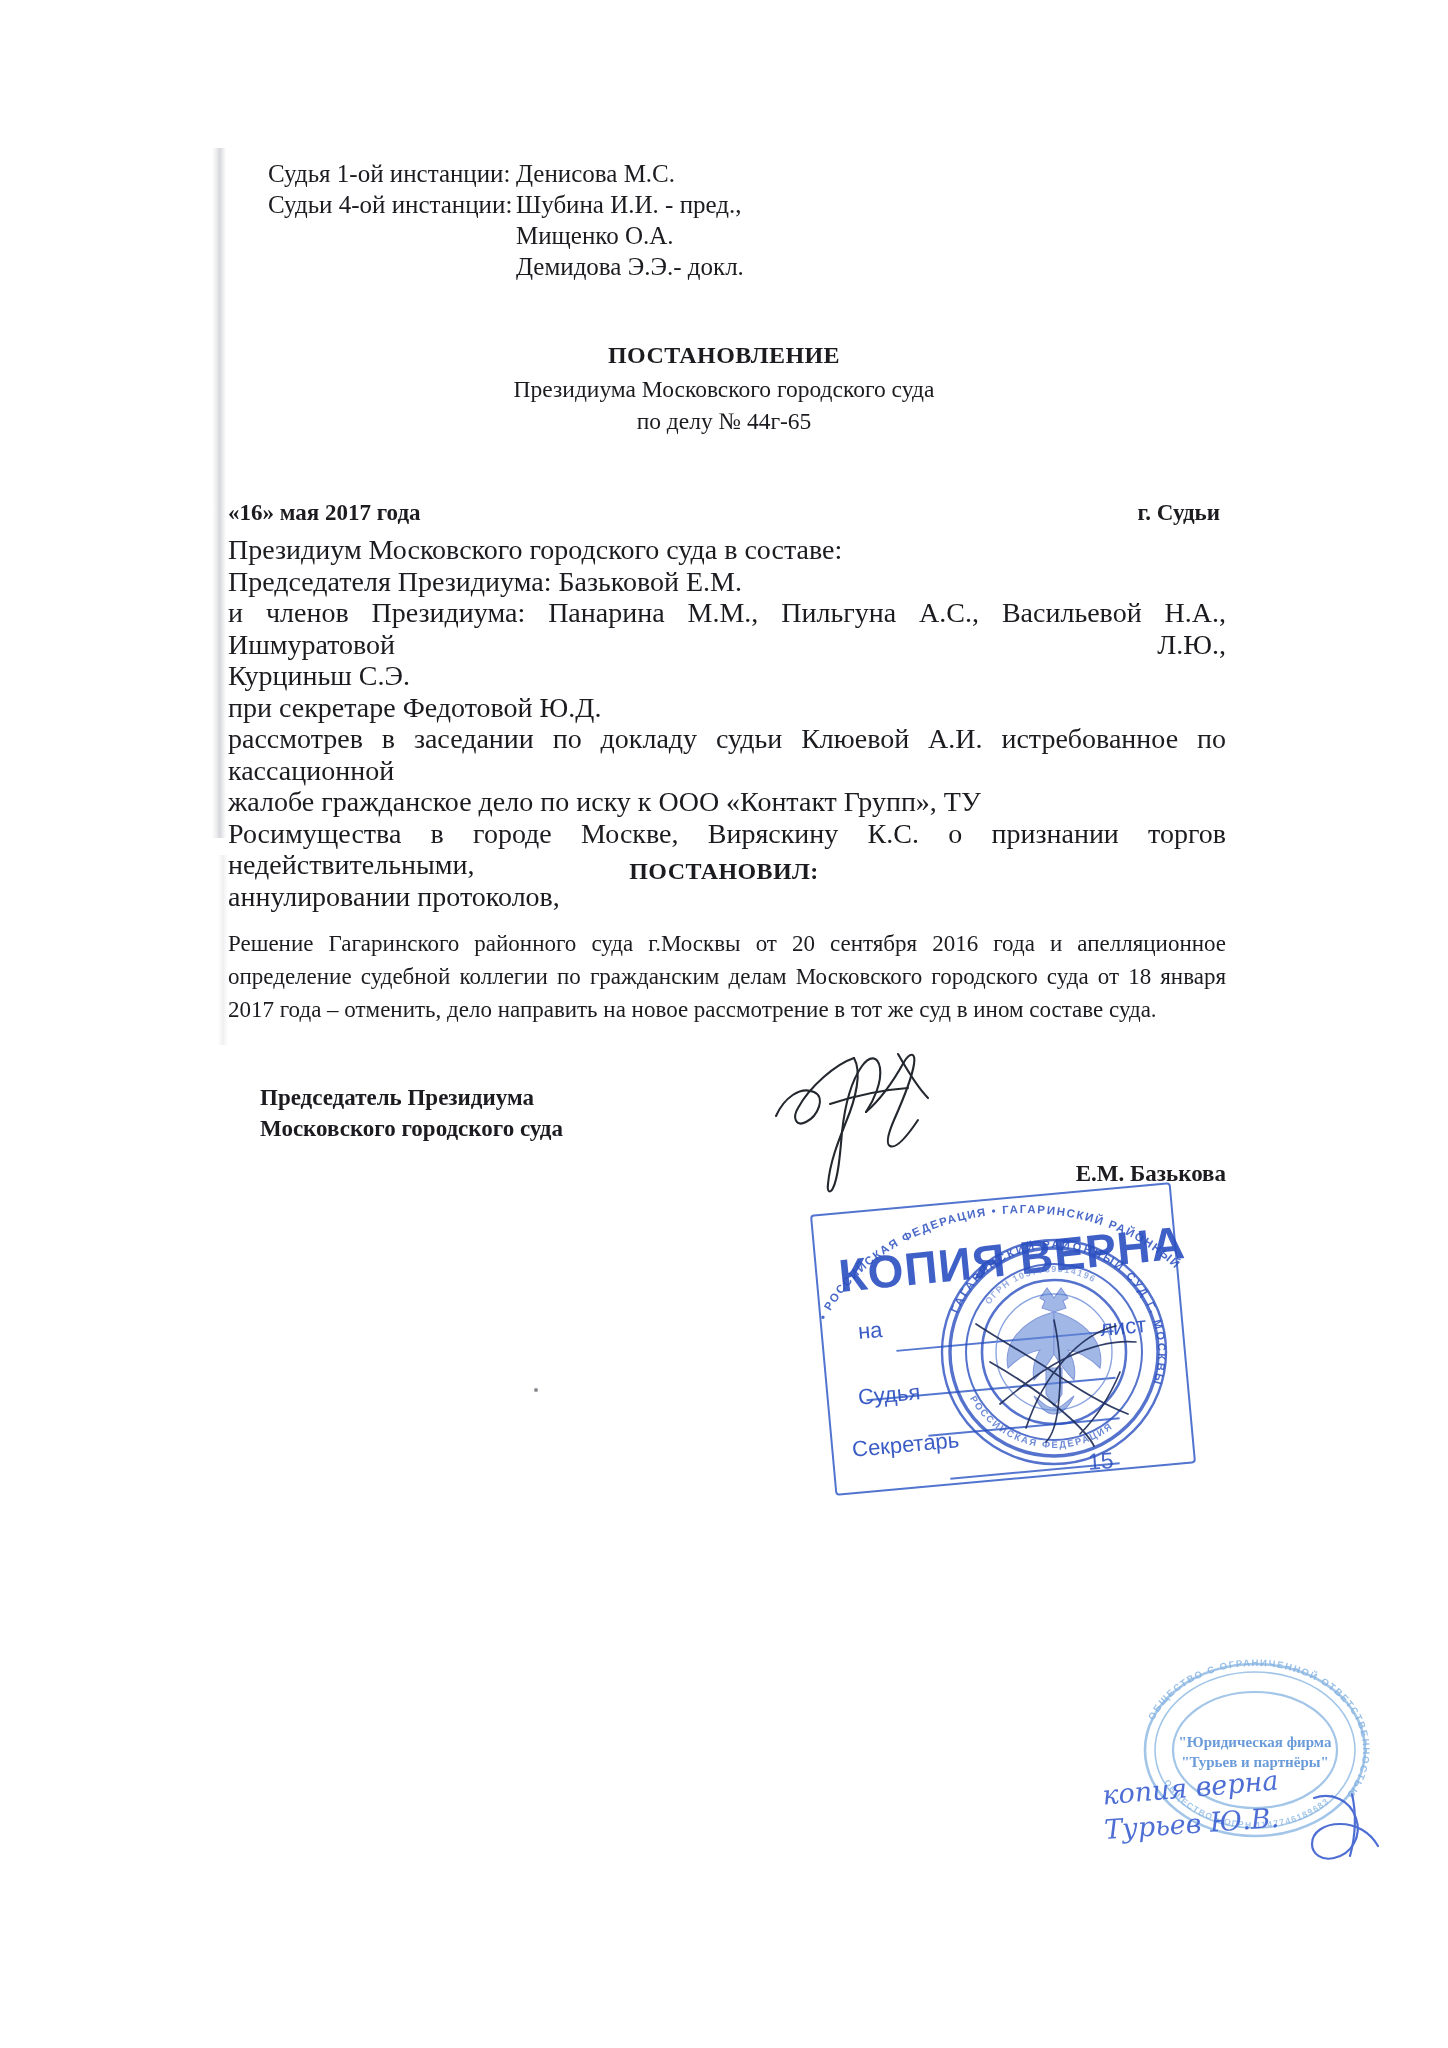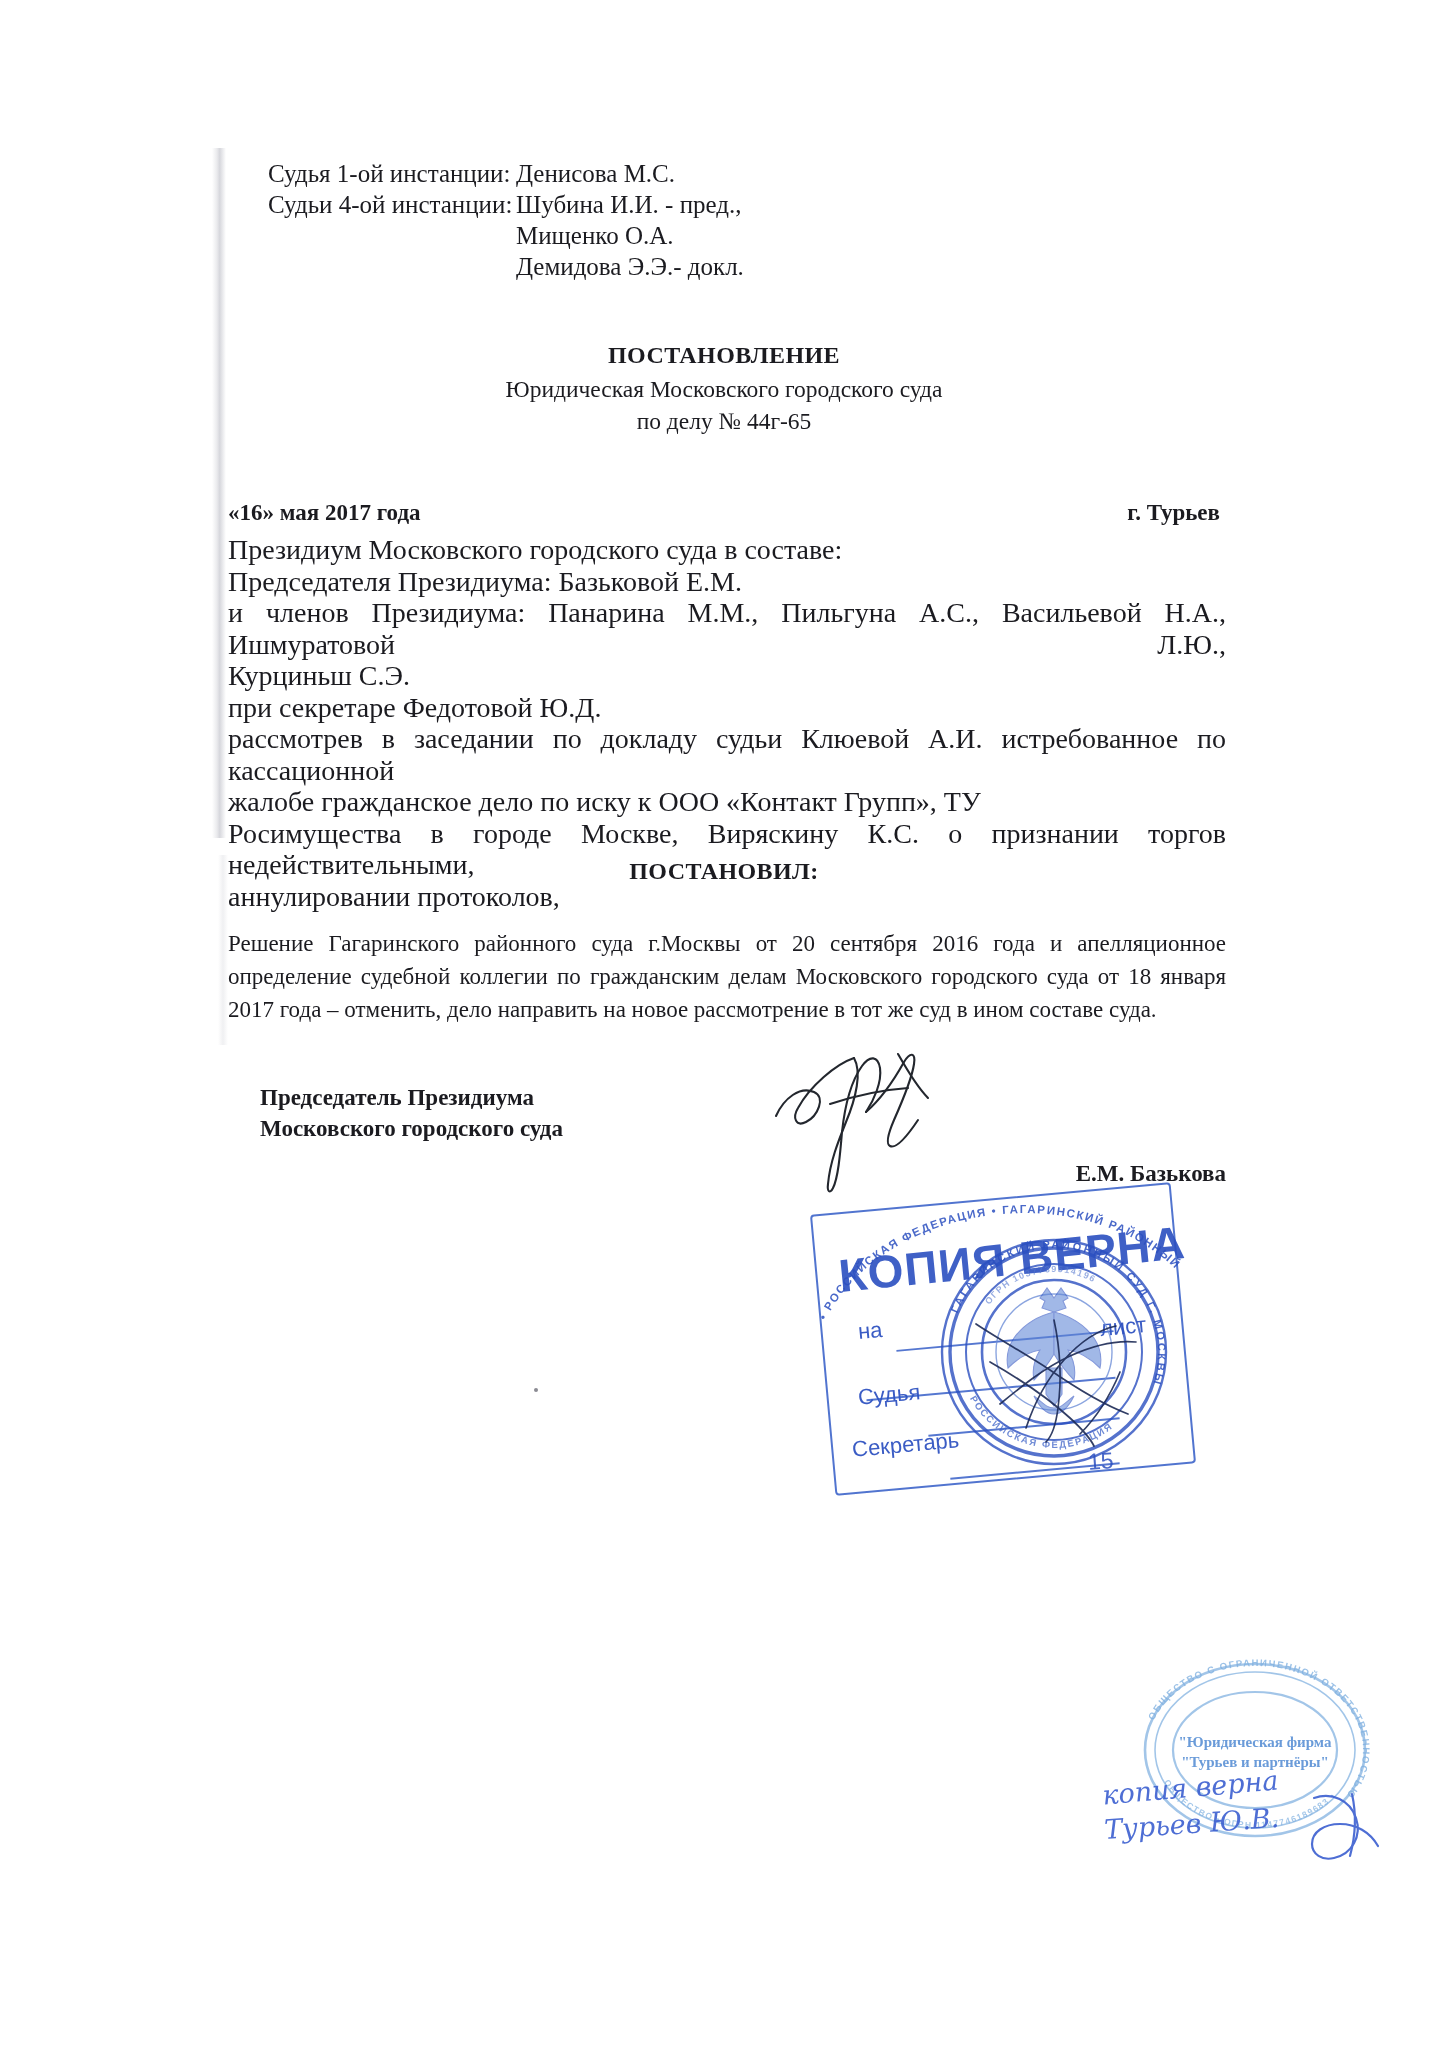--- a/index.html
+++ b/index.html
@@ -308,27 +308,27 @@
     <span class="row">
       <span class="indent"></span><span>Мищенко О.А.</span>
     </span>
     <span class="row">
       <span class="indent"></span><span>Демидова Э.Э.- докл.</span>
     </span>
   </div>
 
   <div class="title-block">
     <div class="doc-title">ПОСТАНОВЛЕНИЕ</div>
-    <div class="doc-sub">Юридическая Московского городского суда</div>
+    <div class="doc-sub">Президиума Московского городского суда</div>
     <div class="doc-case">по делу № 44г-65</div>
   </div>
 
   <div class="datecity">
     <span>«16» мая 2017 года</span>
-    <span>г. Турьев</span>
+    <span>г. Судьи</span>
   </div>
 
   <div class="composition">
     <span class="line">Президиум Московского городского суда в составе:</span>
     <span class="line">Председателя Президиума: Базьковой Е.М.</span>
     <span class="just">и членов Президиума: Панарина М.М., Пильгуна А.С., Васильевой Н.А., Ишмуратовой Л.Ю.,</span>
     <span class="line">Курциньш С.Э.</span>
     <span class="line">при секретаре Федотовой Ю.Д.</span>
     <span class="just">рассмотрев в заседании по докладу судьи Клюевой А.И. истребованное по кассационной</span>
     <span class="line">жалобе                  гражданское дело по иску                    к ООО «Контакт Групп», ТУ</span>

